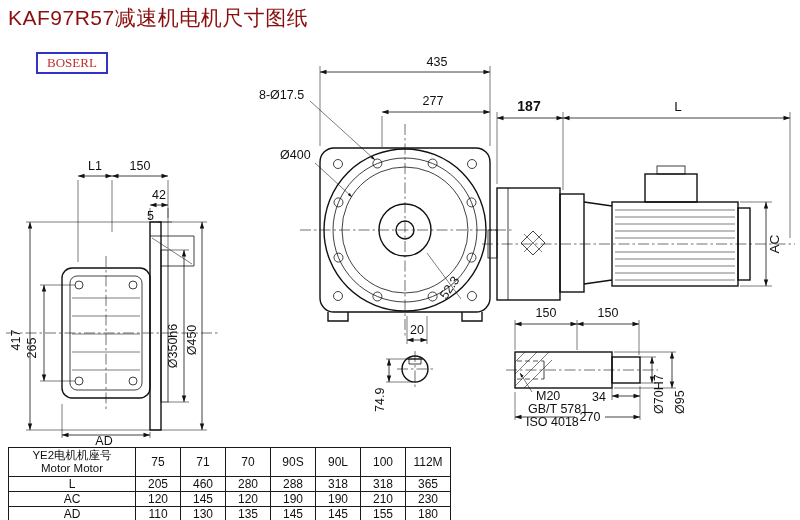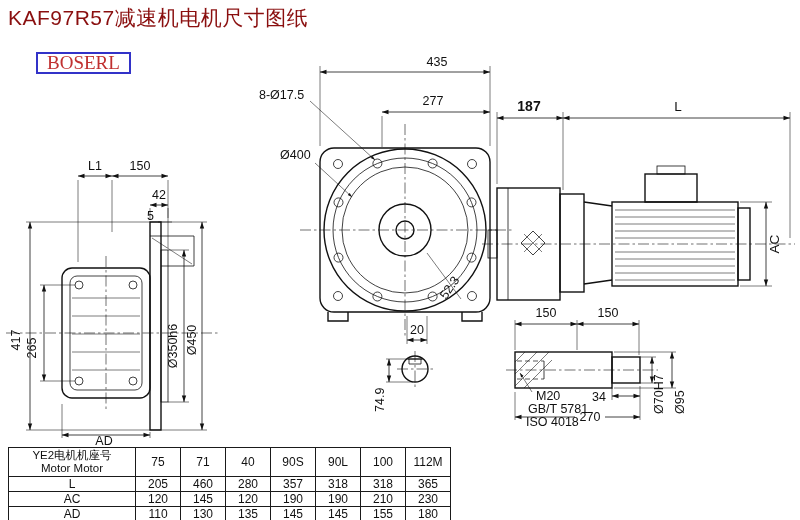--- a/index.html
+++ b/index.html
@@ -1,20 +1,20 @@
 <!DOCTYPE html>
 <html><head>
 <meta charset="utf-8">
 <style>
   html,body{margin:0;padding:0}
   body{width:800px;height:520px;background:#fff;position:relative;overflow:hidden;
        font-family:"Liberation Sans","DejaVu Sans",sans-serif;color:#111}
   .title{position:absolute;left:8px;top:4px;font-size:21px;font-weight:normal;color:#8a0f0f;letter-spacing:.5px}
   .logo{position:absolute;left:36px;top:52px;border:2px solid #3232c8;color:#c03030;
-        font-family:"Liberation Serif","DejaVu Serif",serif;font-size:19px;line-height:18px;padding:0 9px}
+        font-family:"Liberation Serif","DejaVu Serif",serif;font-size:13px;line-height:18px;padding:0 9px}
   svg.drawing{position:absolute;left:0;top:0}
   svg text{font-size:12.5px;fill:#111;font-family:"Liberation Sans","DejaVu Sans",sans-serif}
   svg text.big{font-size:14px;font-weight:bold}
   svg text.med{font-size:13.5px}
   .t{stroke:#111;stroke-width:1.4;fill:none}
   .n{stroke:#111;stroke-width:.8;fill:none}
   .f{stroke:#111;stroke-width:.55;fill:none}
   .hid{stroke:#111;stroke-width:.7;fill:none;stroke-dasharray:5 3}
   .cl{stroke:#111;stroke-width:.6;fill:none;stroke-dasharray:11 3 2.5 3}
   .dim{stroke:#111;stroke-width:.8;fill:none}
@@ -221,32 +221,32 @@
 
 <table class="spec">
   <tbody>
       <tr>
     <td class="head-cell">
       <div>YE2电机机座号</div>
       <div>Motor Motor</div>
     </td>
     <td>75</td>
     <td>71</td>
-    <td>40</td>
+    <td>70</td>
     <td>90S</td>
     <td>90L</td>
     <td>100</td>
     <td>112M</td>
   </tr>
   <tr>
     <td>L</td>
     <td>205</td>
     <td>460</td>
     <td>280</td>
-    <td>357</td>
+    <td>288</td>
     <td>318</td>
     <td>318</td>
     <td>365</td>
   </tr>
   <tr>
     <td>AC</td>
     <td>120</td>
     <td>145</td>
     <td>120</td>
     <td>190</td>

